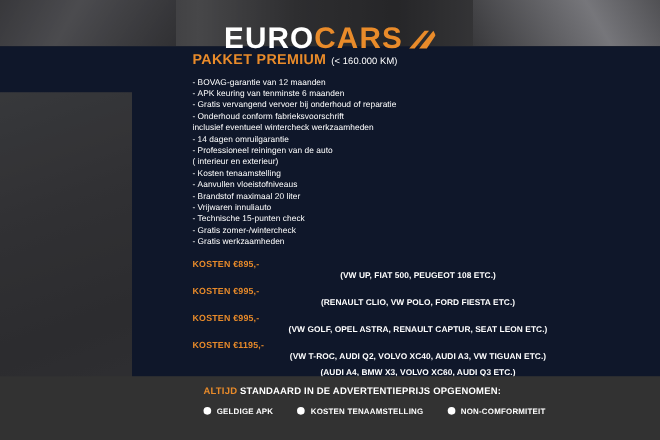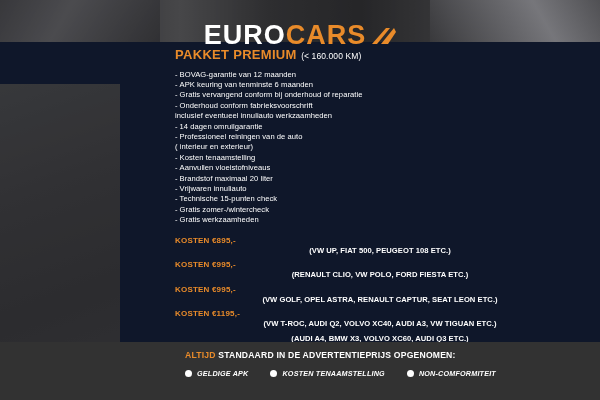--- a/index.html
+++ b/index.html
@@ -178,21 +178,20 @@
     color: #e98b2a;
     font-weight: bold;
   }
   .footer-title .rest {
     color: #ffffff;
     font-weight: bold;
   }
   .footer-items {
     display: flex;
     align-items: flex-start;
-    font-style: italic;
   }
   .footer-item {
     display: flex;
     align-items: center;
     margin-right: 22px;
   }
   .bullet {
     width: 7px;
     height: 7px;
     border-radius: 50%;
@@ -249,23 +248,23 @@
     <div class="content">
 
       <div class="pakket-title">
         <span class="pakket-label">PAKKET PREMIUM</span>
         <span class="pakket-km">(&lt; 160.000 KM)</span>
       </div>
 
       <ul class="features">
         <li><span class="dash">-</span><span>BOVAG-garantie van 12 maanden</span></li>
         <li><span class="dash">-</span><span>APK keuring van tenminste 6 maanden</span></li>
-        <li><span class="dash">-</span><span>Gratis vervangend conform bij onderhoud of reparatie</span></li>
+        <li><span class="dash">-</span><span>Gratis vervangend vervoer bij onderhoud of reparatie</span></li>
         <li><span class="dash">-</span><span>Onderhoud conform fabrieksvoorschrift</span></li>
-        <li><span>inclusief eventueel innuliauto werkzaamheden</span></li>
+        <li><span>inclusief eventueel wintercheck werkzaamheden</span></li>
         <li><span class="dash">-</span><span>14 dagen omruilgarantie</span></li>
         <li><span class="dash">-</span><span>Professioneel reiningen van de auto</span></li>
         <li><span>( interieur en exterieur)</span></li>
         <li><span class="dash">-</span><span>Kosten tenaamstelling</span></li>
         <li><span class="dash">-</span><span>Aanvullen vloeistofniveaus</span></li>
         <li><span class="dash">-</span><span>Brandstof maximaal 20 liter</span></li>
         <li><span class="dash">-</span><span>Vrijwaren innuliauto</span></li>
         <li><span class="dash">-</span><span>Technische 15-punten check</span></li>
         <li><span class="dash">-</span><span>Gratis zomer-/wintercheck</span></li>
         <li><span class="dash">-</span><span>Gratis werkzaamheden</span></li>

